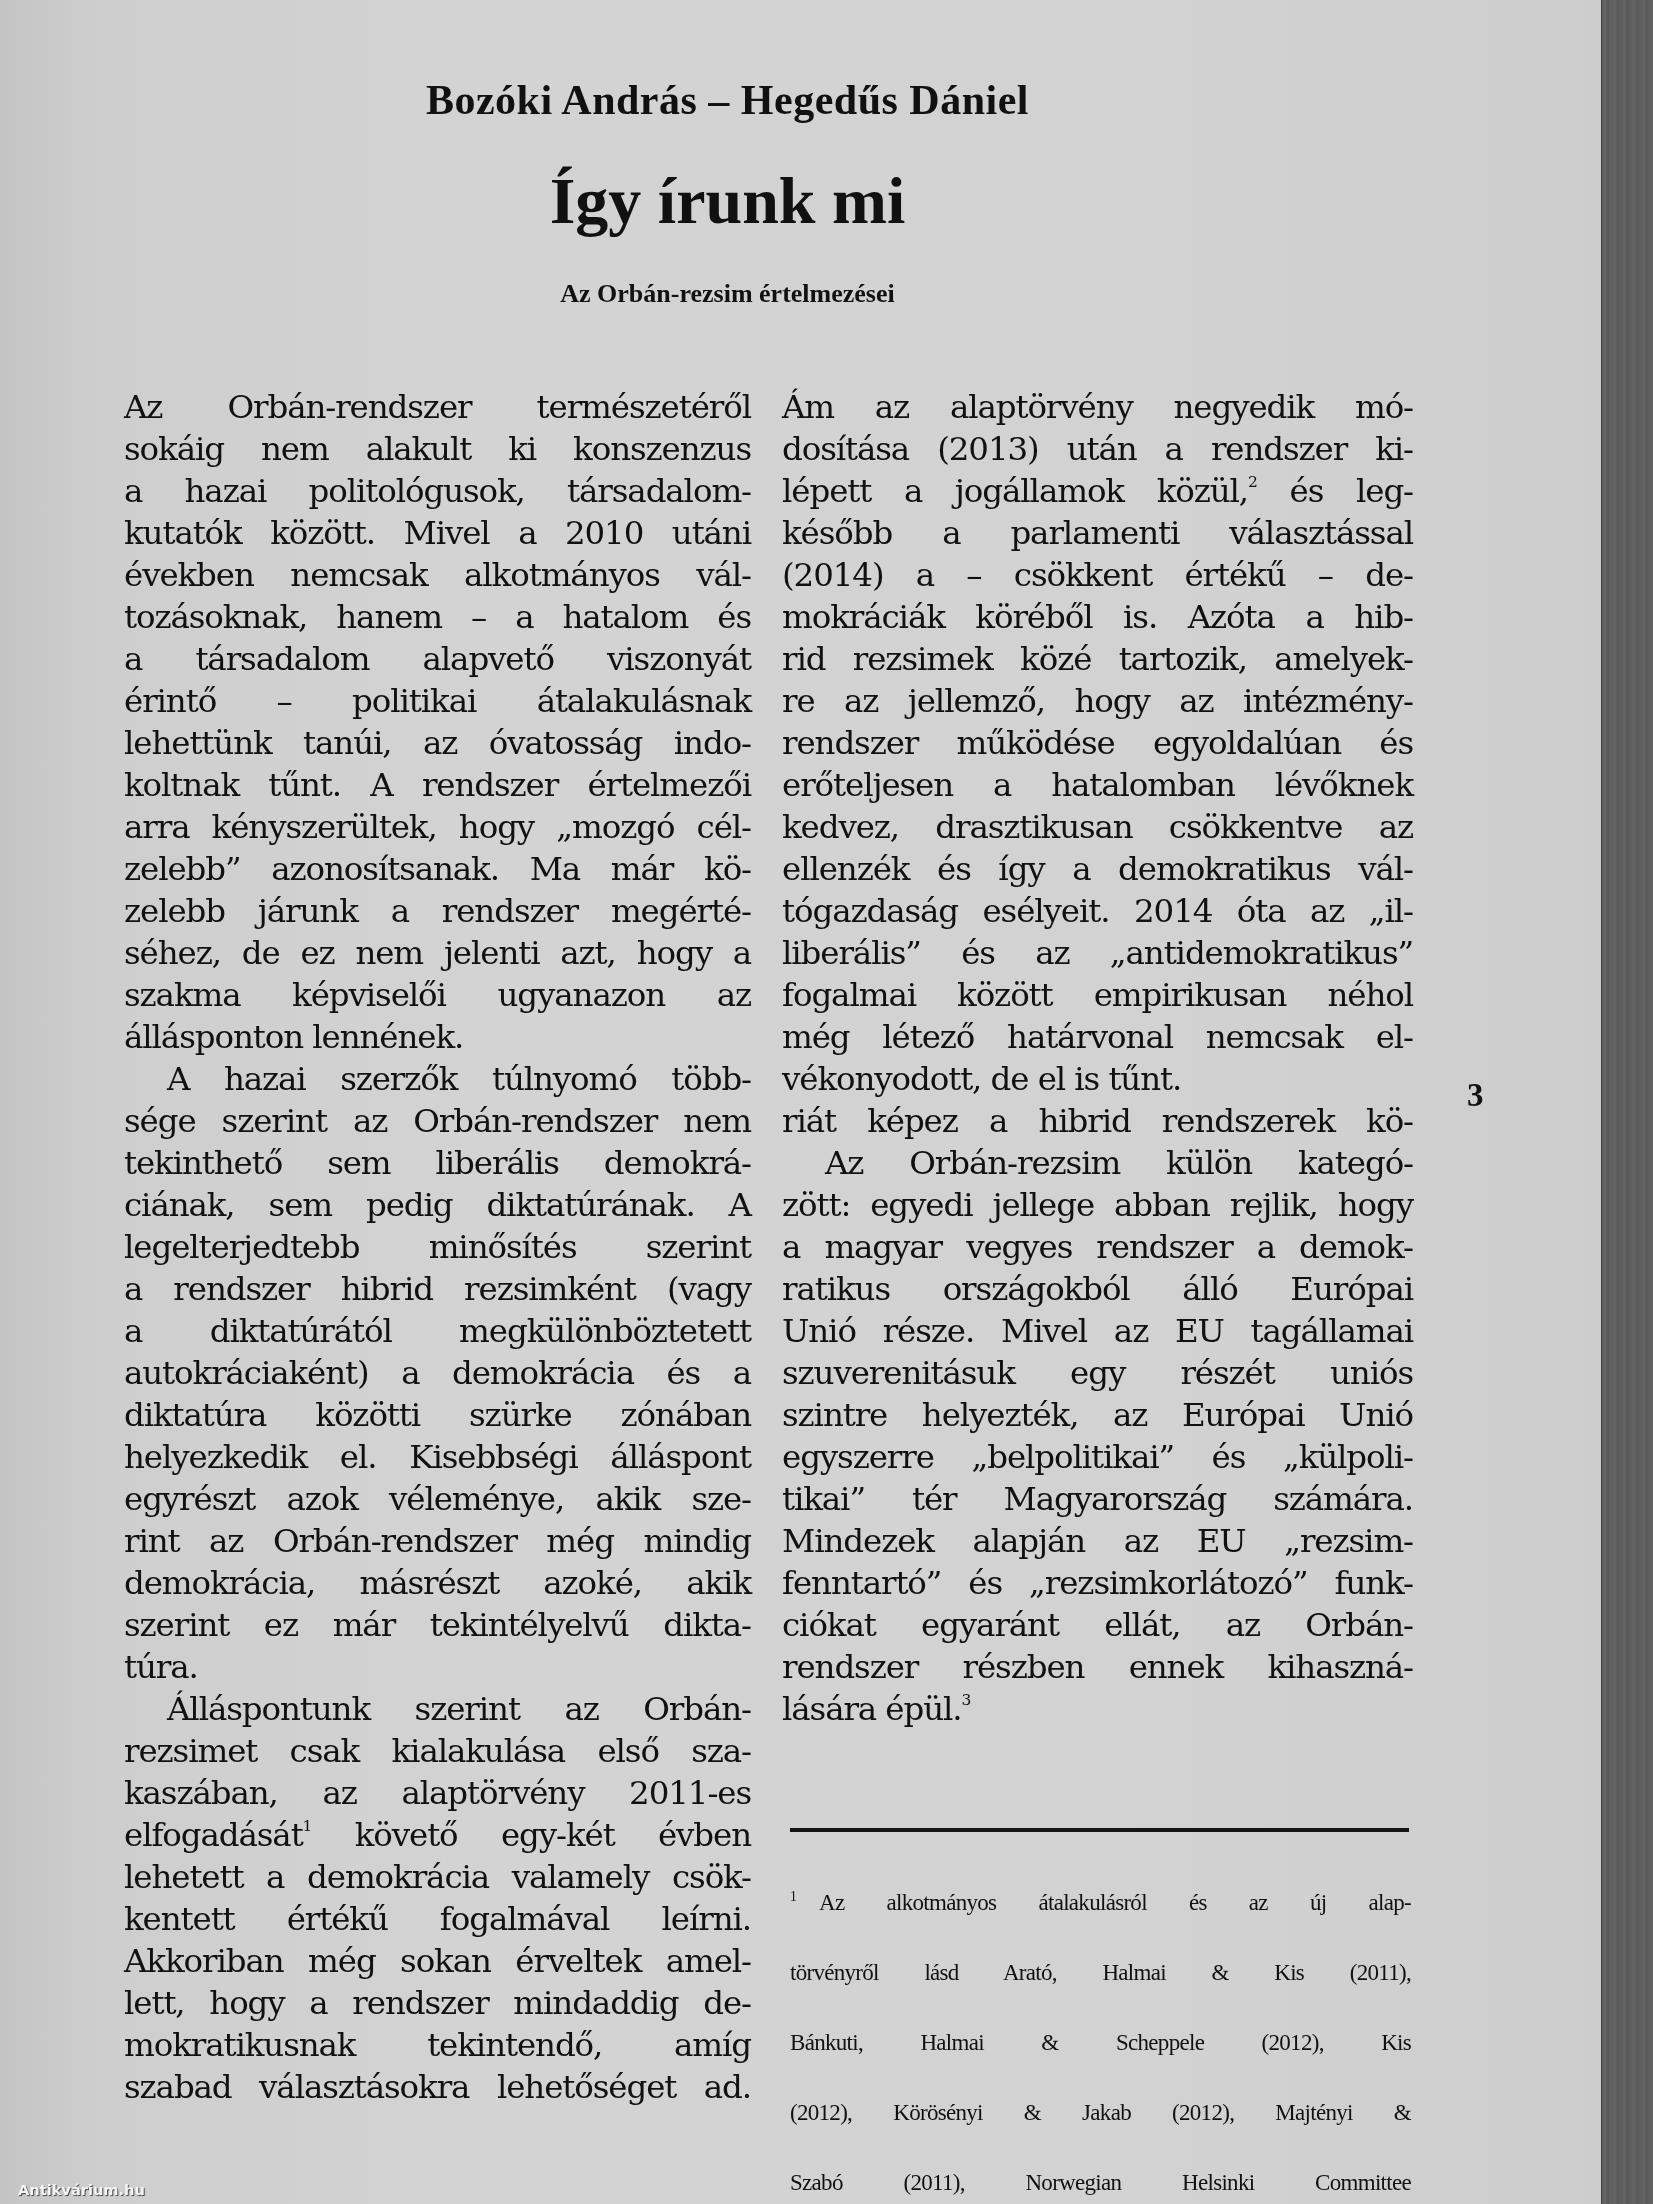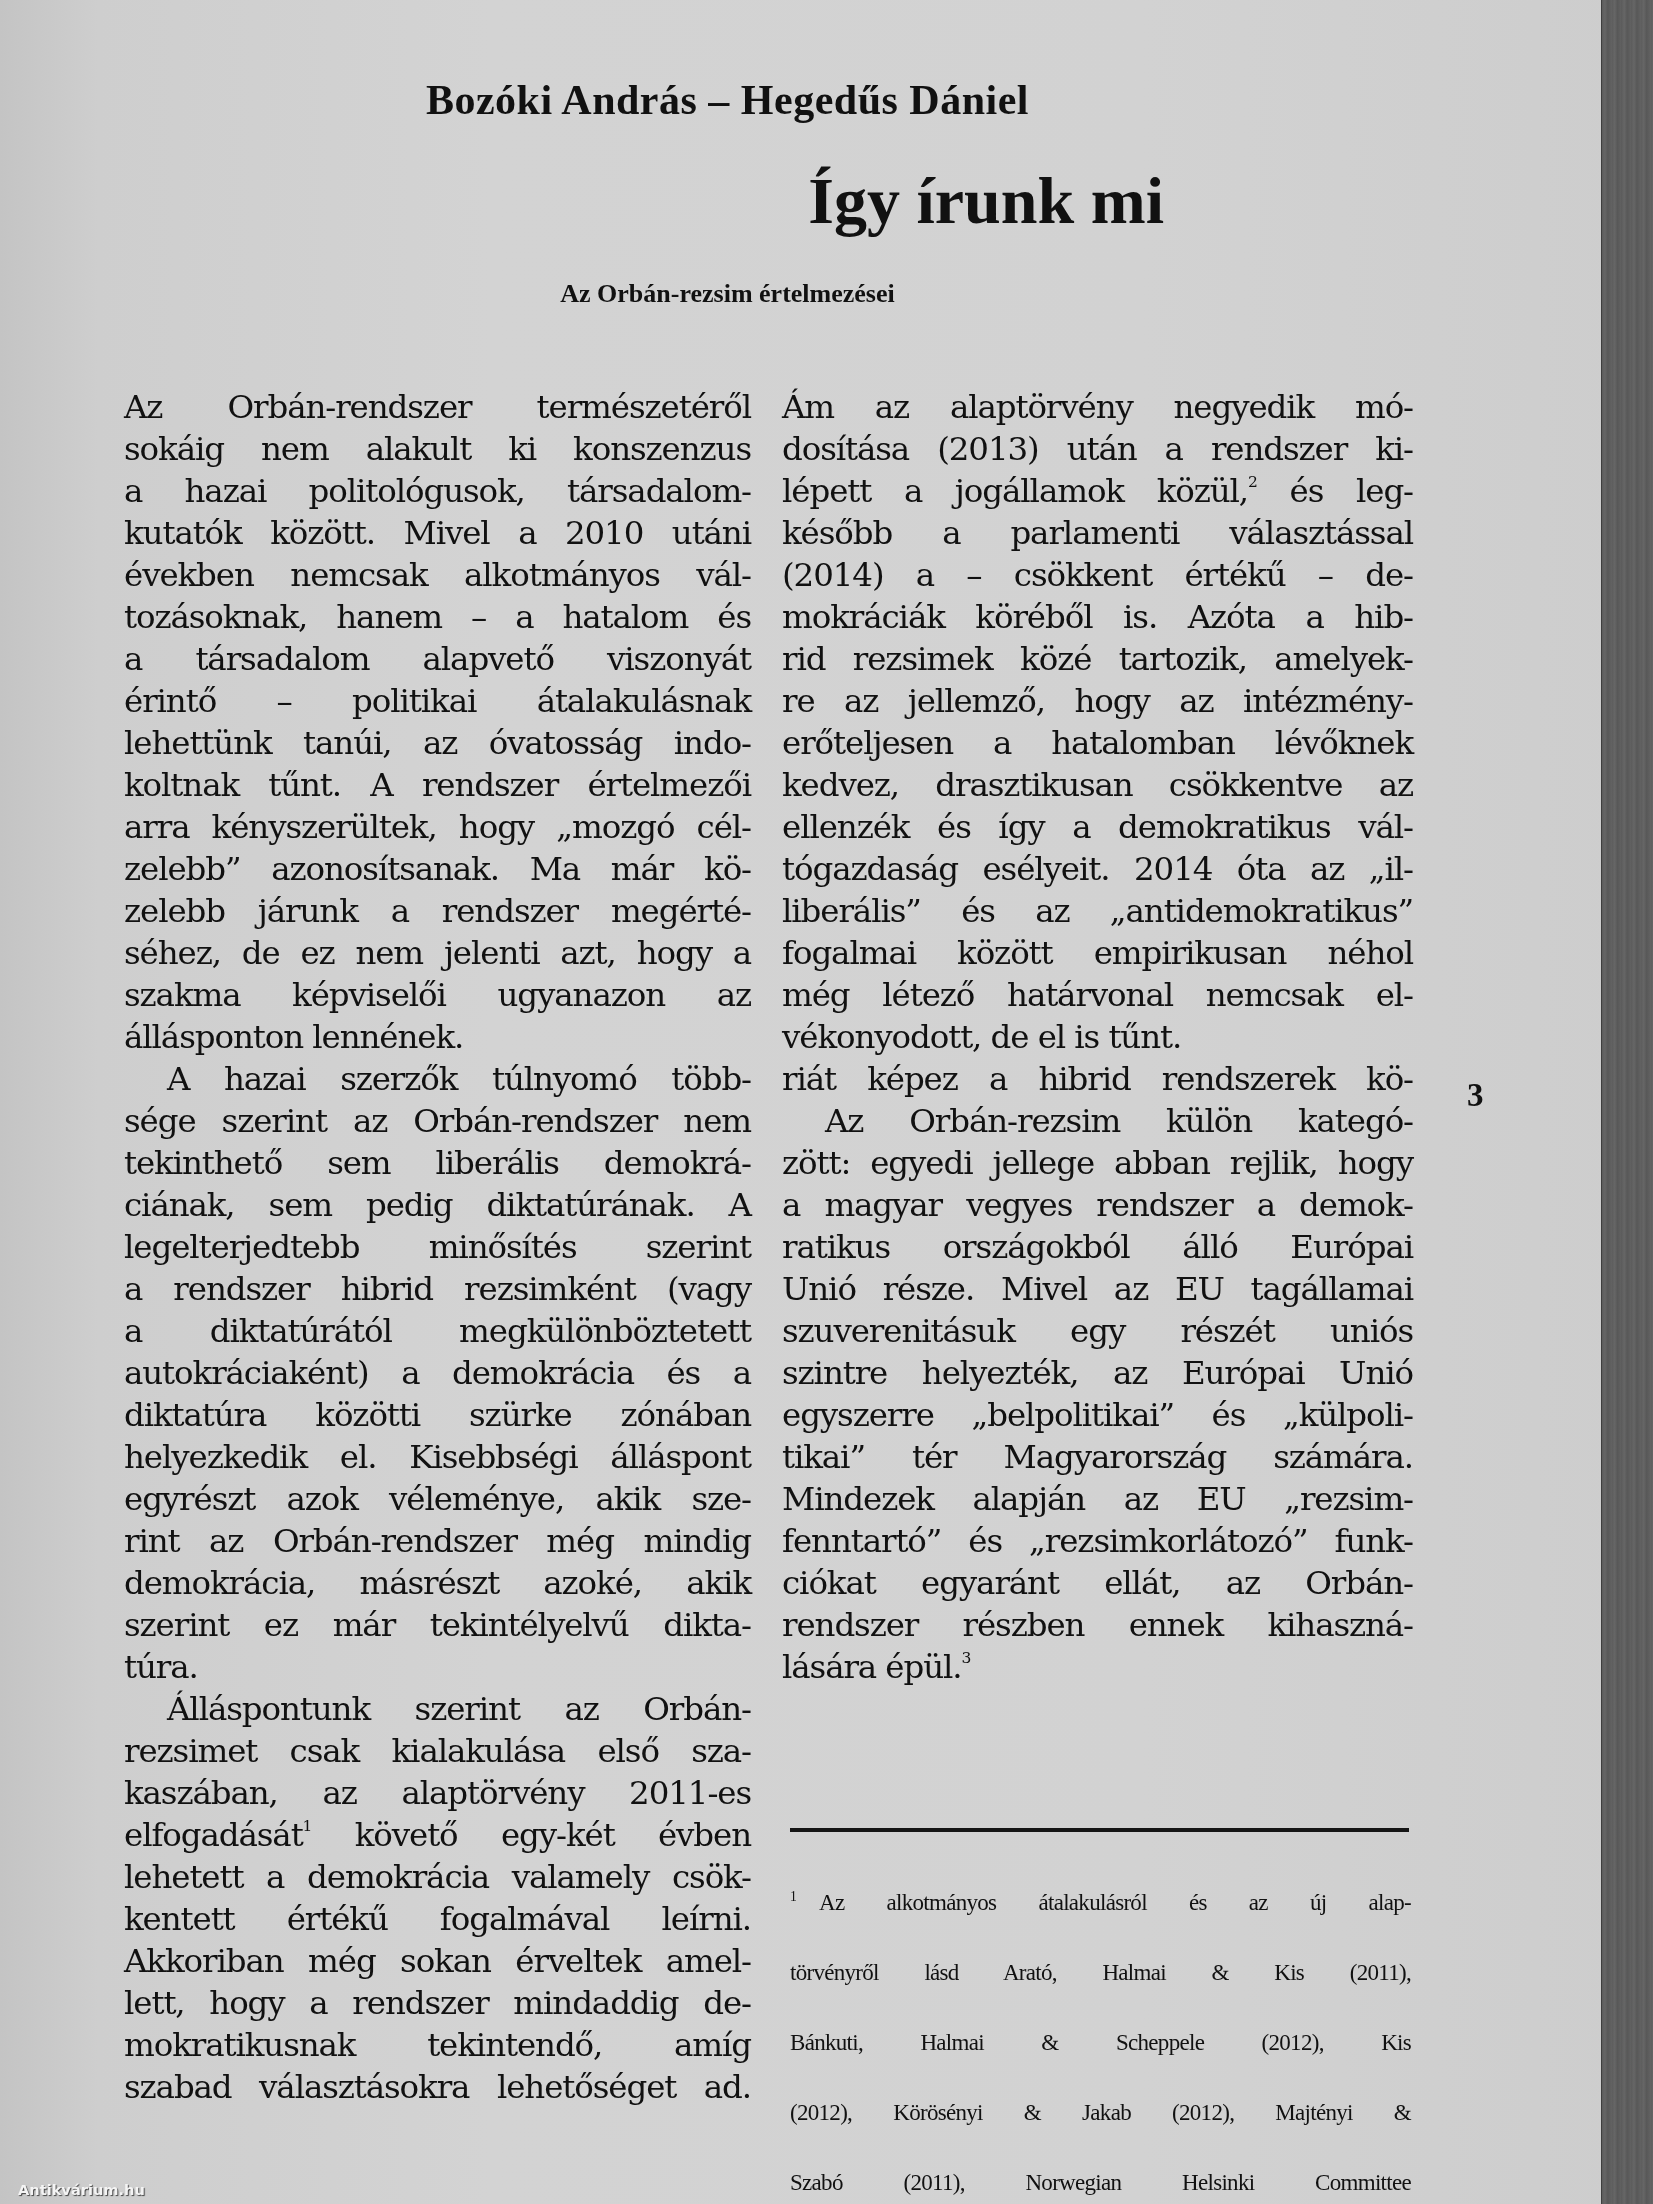--- a/index.html
+++ b/index.html
@@ -14,21 +14,21 @@
     background: linear-gradient(90deg, #c4c4c4 0%, #cecece 6%, #d3d3d3 30%, #d2d2d2 70%, #cdcdcd 100%);
     padding-left: 32px;
   }
   .edge {
     position: absolute; left: 1601px; top: 0; width: 52px; height: 2205px;
     background: repeating-linear-gradient(90deg, #5c5c5c 0px, #666 2.9px, #585858 5.8px, #626262 9.7px);
     border-left: 1.9px solid #3f3f3f;
   }
   .head { position: absolute; left: 291px; width: 873px; text-align: center; }
   .authors { top: 76px; font-size: 42px; font-weight: bold; font-family: "Liberation Serif", serif; letter-spacing: 0.5px; }
-  .title { top: 163px; font-size: 66px; font-weight: bold; font-family: "Liberation Serif", serif; text-align: right; }
+  .title { top: 163px; font-size: 66px; font-weight: bold; font-family: "Liberation Serif", serif; }
   .subtitle { top: 279px; font-size: 26px; font-weight: bold; font-family: "Liberation Serif", serif; }
   .col { position: absolute; top: 386px; width: 627px; }
   .col.left { left: 124px; }
   .col.right { left: 782px; width: 631px; }
   .line {
     height: 42px; line-height: 42px; font-size: 32.5px;
     text-align: justify; text-align-last: justify; white-space: nowrap;
     font-family: "DejaVu Serif", serif; letter-spacing: -1.1px;
   }
   .line.last { text-align-last: left; }
@@ -102,20 +102,21 @@
     </div>
   <div class="col right" id="col-right">
       <div class="line"><span>Ám az alaptörvény negyedik mó-</span></div>
       <div class="line"><span>dosítása (2013) után a rendszer ki-</span></div>
       <div class="line"><span>lépett a jogállamok közül,</span><sup>2</sup><span> és leg-</span></div>
       <div class="line"><span>később a parlamenti választással</span></div>
       <div class="line"><span>(2014) a – csökkent értékű – de-</span></div>
       <div class="line"><span>mokráciák köréből is. Azóta a hib-</span></div>
       <div class="line"><span>rid rezsimek közé tartozik, amelyek-</span></div>
       <div class="line"><span>re az jellemző, hogy az intézmény-</span></div>
+      <div class="line"><span>rendszer működése egyoldalúan és</span></div>
       <div class="line"><span>erőteljesen a hatalomban lévőknek</span></div>
       <div class="line"><span>kedvez, drasztikusan csökkentve az</span></div>
       <div class="line"><span>ellenzék és így a demokratikus vál-</span></div>
       <div class="line"><span>tógazdaság esélyeit. 2014 óta az „il-</span></div>
       <div class="line"><span>liberális” és az „antidemokratikus”</span></div>
       <div class="line"><span>fogalmai között empirikusan néhol</span></div>
       <div class="line"><span>még létező határvonal nemcsak el-</span></div>
       <div class="line last"><span>vékonyodott, de el is tűnt.</span></div>
       <div class="line"><span>riát képez a hibrid rendszerek kö-</span></div>
       <div class="line indent"><span>Az Orbán-rezsim külön kategó-</span></div>

